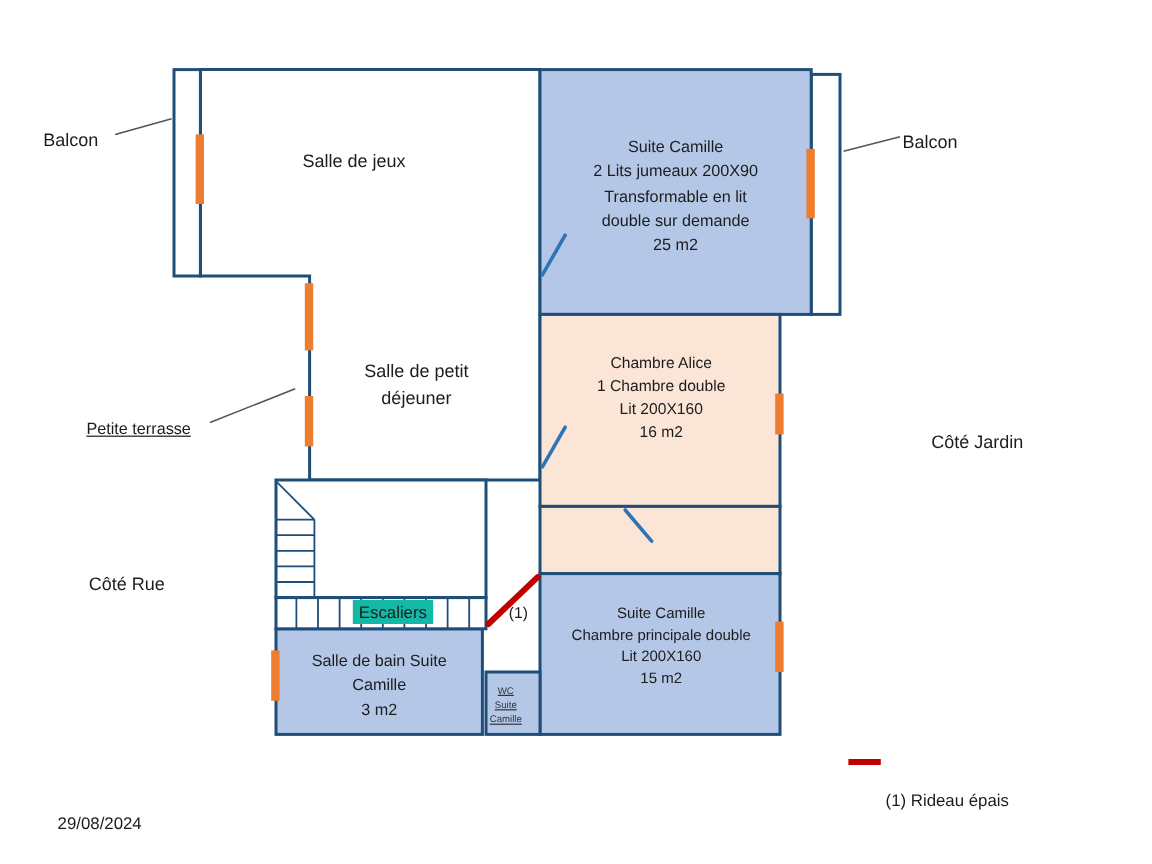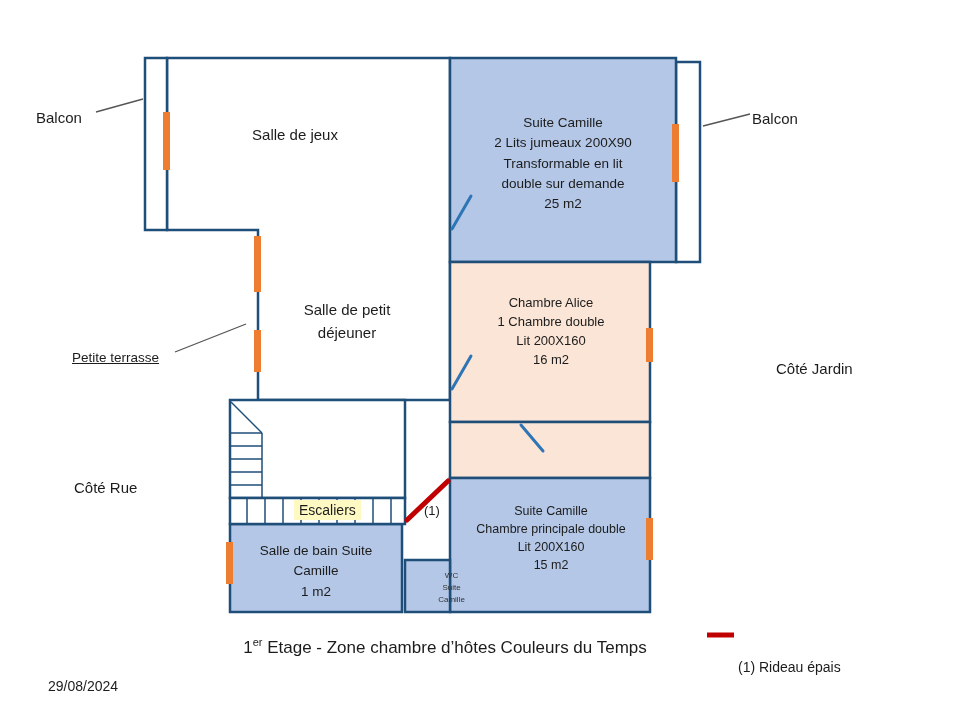--- a/index.html
+++ b/index.html
@@ -2,21 +2,21 @@
 <html><head>
 <meta charset="utf-8">
 <style>
   * { margin:0; padding:0; box-sizing:border-box; }
   html,body { background:#ffffff; font-family:"Liberation Sans", sans-serif; }
   .canvas { position:relative; width:960px; height:720px; background:#ffffff; overflow:hidden; }
   svg.plan { position:absolute; left:0; top:0; }
   .lbl { position:absolute; white-space:pre-line; color:#1c1c1c; line-height:1.45; }
   .center { text-align:center; }
   .caption sup { vertical-align:super; font-size:11px; }
-  .whitebg { background:#fef9c3; padding:0 5px;text-align:right; }
+  .whitebg { background:#14b8a6; padding:0 5px;text-align:right; }
 </style>
 </head>
 <body>
 
 <div class="canvas">
 
   <svg class="plan" width="960" height="720" viewBox="0 0 960 720">
 
     <polygon points="167,58 450,58 450,400 258,400 258,230 167,230" fill="#ffffff" stroke="#1f4e79" stroke-width="2.5"></polygon>
 
@@ -114,25 +114,24 @@
 
   <div class="lbl" style="left:424px; top:502px; font-size:13px;">(1)</div>
 
   <div class="lbl center" style="left:455px; top:502px; width:192px; font-size:12.5px; line-height:1.45;">Suite Camille
 Chambre principale double
 Lit 200X160
 15 m2</div>
 
   <div class="lbl center" style="left:238px; top:541px; width:156px; font-size:13.5px; line-height:1.5;">Salle de bain Suite
 Camille
-1 m2</div>
+3 m2</div>
 
-  <div class="lbl center" style="left:429px; top:570px; width:45px; font-size:8px; line-height:1.5; color:#333;">WC
+  <div class="lbl center" style="left:399px; top:570px; width:45px; font-size:8px; line-height:1.5; color:#333;text-decoration:underline;">WC
 Suite
 Camille</div>
 
-  <div class="lbl center caption" style="left:180px; top:635px; width:530px; font-size:17px; white-space:normal;"><span>1</span><sup>er</sup><span> Etage  - Zone chambre d’hôtes   Couleurs du Temps</span></div>
 
   <div class="lbl" style="left:738px; top:657px; font-size:14px;">(1) Rideau épais</div>
 
   <div class="lbl" style="left:48px; top:676px; font-size:14px;text-align:center;">29/08/2024</div>
 
 </div>
 
 </body></html>

